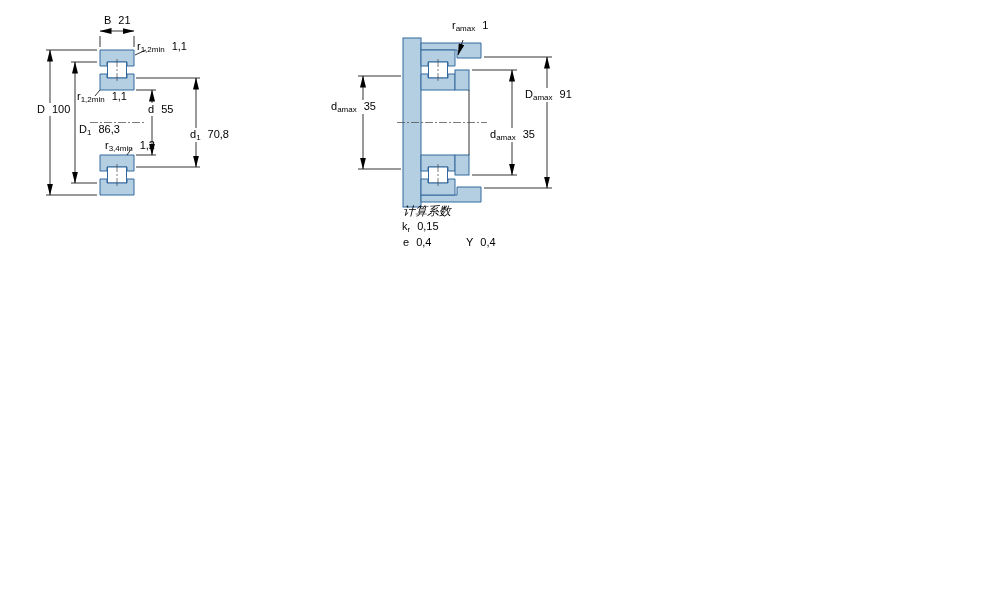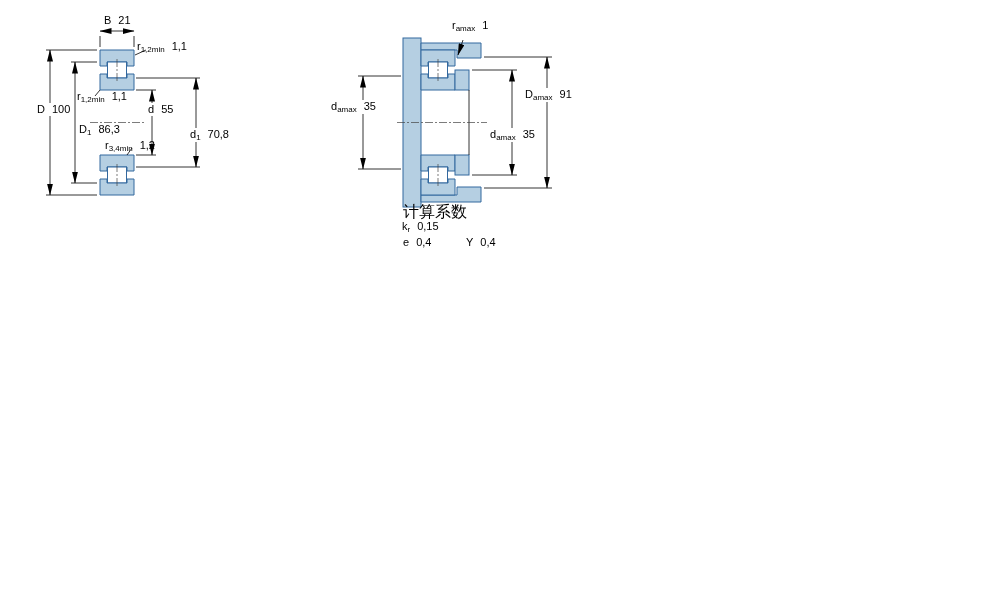--- a/index.html
+++ b/index.html
@@ -7,21 +7,21 @@
   #stage { position:relative; width:1000px; height:472px; background:#fff; overflow:hidden; }
   #drawing { position:absolute; left:0; top:0; z-index:1; }
   .part   { fill: var(--part-fill,#b5cfe2); stroke: var(--part-outline,#33689e); stroke-width:1; }
   .roller { fill:#ffffff; stroke: var(--part-outline,#33689e); stroke-width:1; }
   .dim, .ext, .leader { stroke: var(--line-color,#000); stroke-width:0.8; fill:none; }
   .cl { stroke:#444; stroke-width:0.7; fill:none; stroke-dasharray:8 2 2 2; }
   .lbl { position:absolute; z-index:2; font-size:11px; color:#000; line-height:13px; white-space:nowrap; }
   .lbl.bg { background:#fff; padding:0 2px; }
   .lbl sub { font-size:8px; line-height:1; vertical-align:-2px; }
   .lbl .val { margin-left:7px; }
-  .factors-title { font-size:16px; }
+  .factors-title { font-size:12px;font-style:italic; }
 </style>
 </head>
 <body style="background: rgb(255, 255, 255);">
 
 <div id="stage">
 
   <svg id="drawing" width="1000" height="600" viewBox="0 0 1000 600">
     <defs>
       <marker id="arr" viewBox="0 0 12 6" markerWidth="12" markerHeight="6" refX="11.5" refY="3" orient="auto-start-reverse" markerUnits="userSpaceOnUse">
         <path d="M0,0 L12,3 L0,6 Z" fill="#000"></path>

